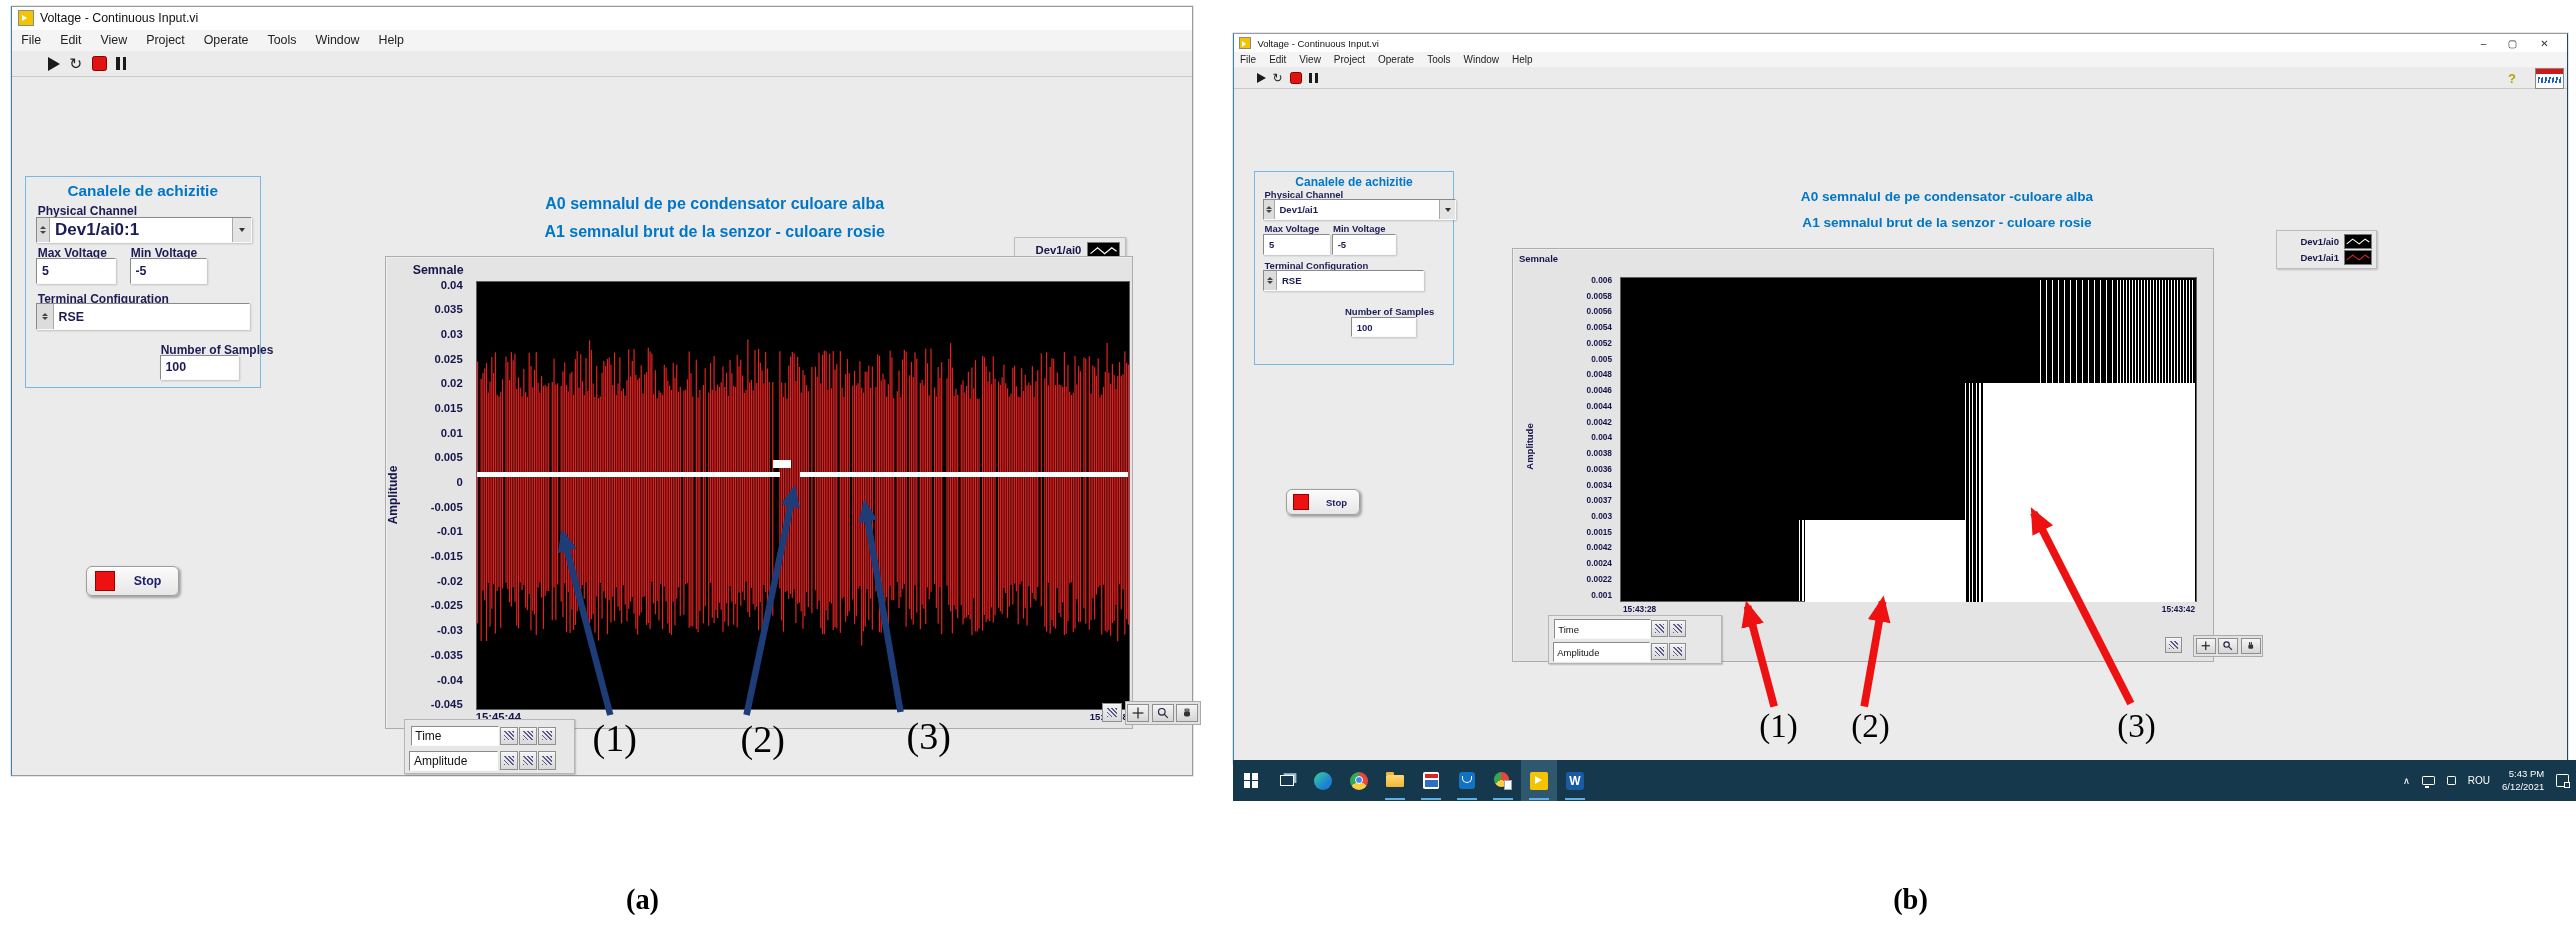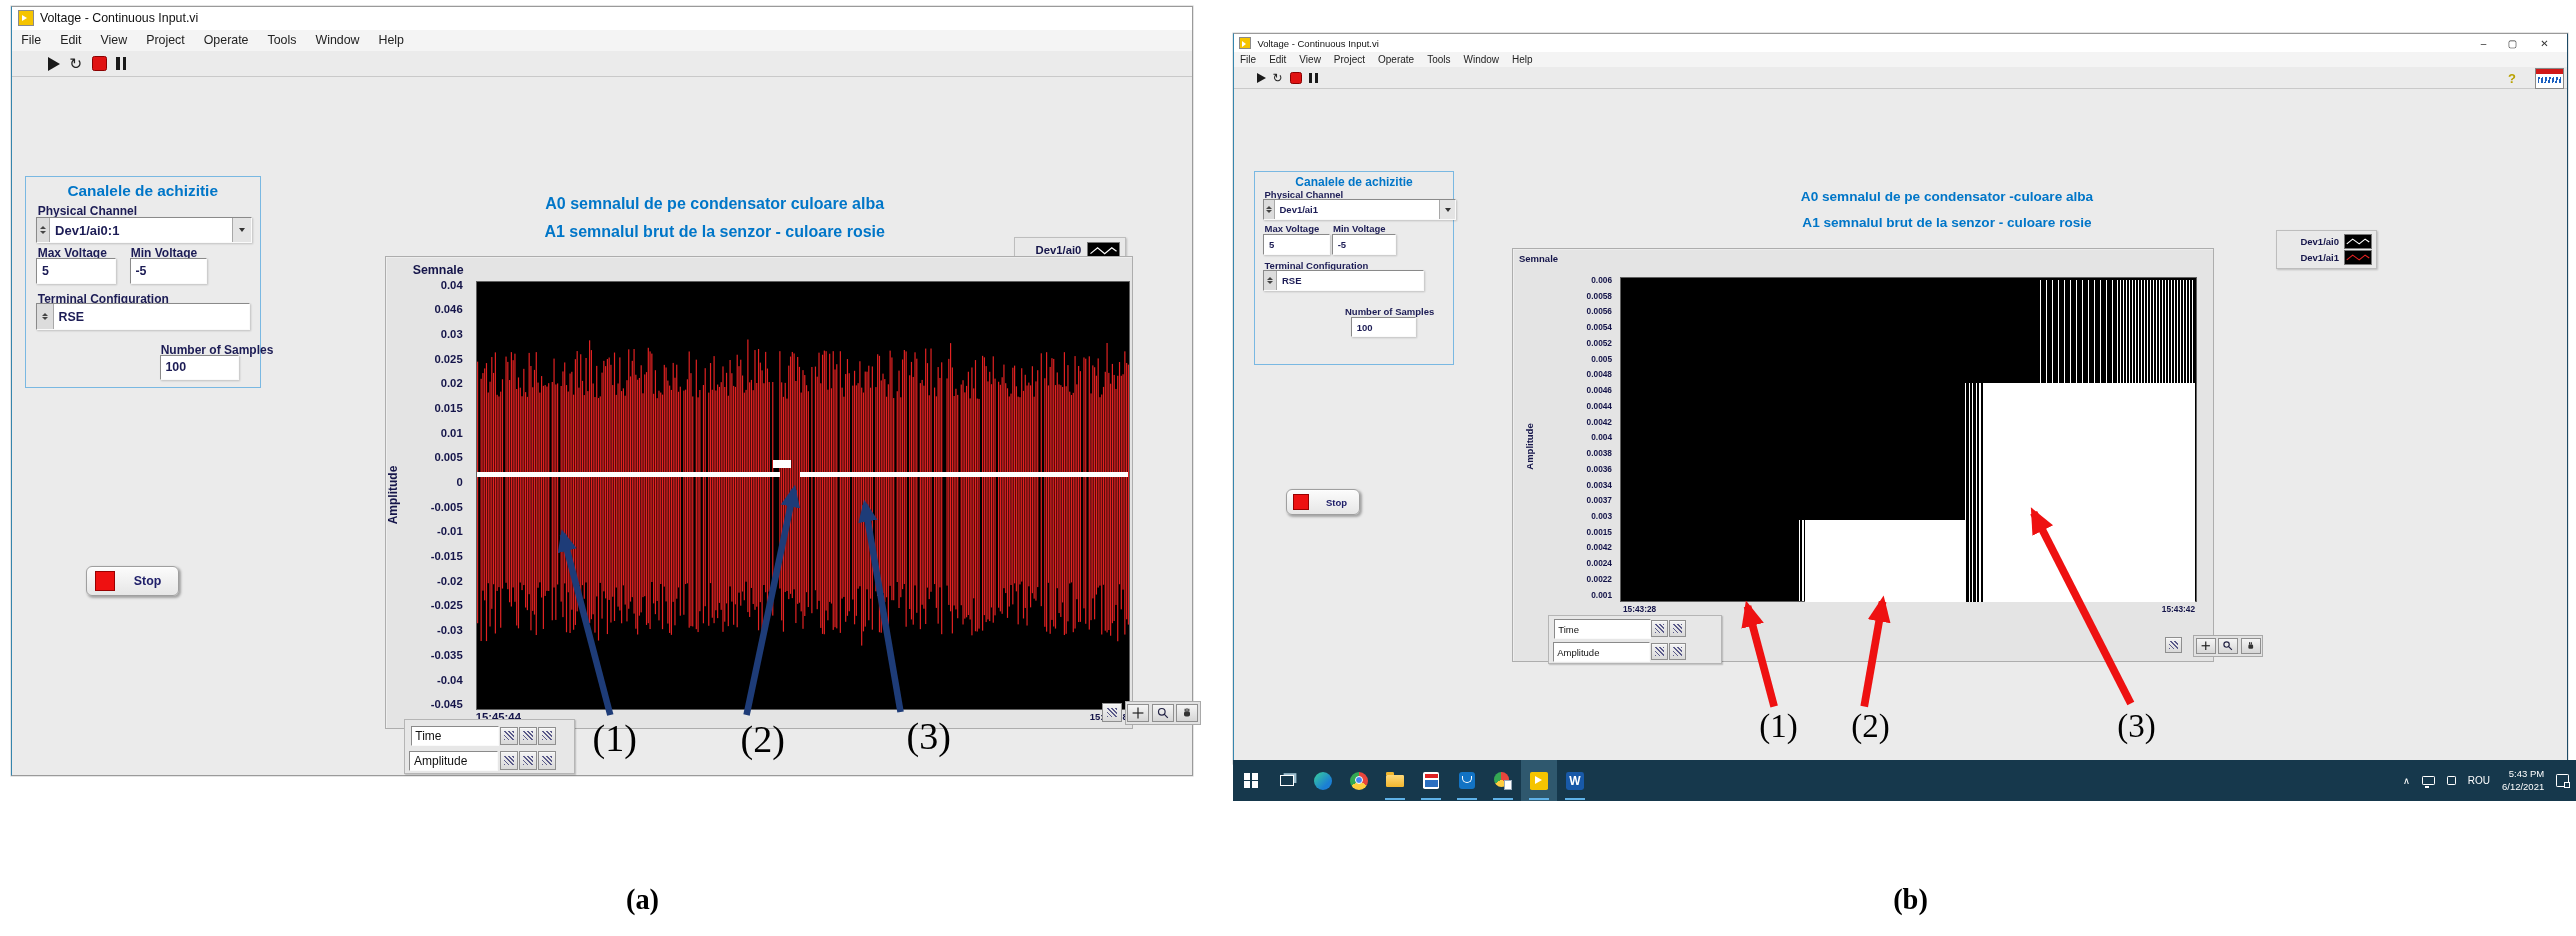--- a/index.html
+++ b/index.html
@@ -153,21 +153,21 @@
     </div>
 
     <div class="groupbox" style="left:13px;top:169px;width:234px;height:210px">
       <div class="gb-title" style="top:4.7px;font-size:15.4px">Canalele de achizitie</div>
       <div class="lv-label" style="left:12px;top:27px;font-size:12px">Physical Channel</div>
       <div class="lv-field" style="left:10.7px;top:40px;width:214px;height:24px">
         <span class="spin" style="width:12px">
             <i class="up"></i>
             <i class="dn"></i>
           </span>
-        <span class="lv-val" style="font-size:13px">Dev1/ai0:1</span>
+        <span class="lv-val" style="font-size:17px">Dev1/ai0:1</span>
         <span class="dropbtn" style="width:18px">
             <i></i>
           </span>
       </div>
       <div class="lv-label" style="left:12px;top:69px;font-size:12px">Max Voltage</div>
       <div class="lv-field" style="left:10.7px;top:81px;width:78px;height:24px">
         <span class="lv-val" style="font-size:12.4px">5</span>
       </div>
       <div class="lv-label" style="left:105px;top:69px;font-size:12px">Min Voltage</div>
       <div class="lv-field" style="left:104px;top:81px;width:75px;height:24px">
@@ -211,21 +211,21 @@
               <polyline points="4,18 16,8 28,18 40,8 48,14" fill="none" stroke="#e32222" stroke-width="2"></polyline>
             </svg>
         </span>
       </div>
     </div>
 
     <div class="chart-frame" style="left:373px;top:249px;width:746px;height:471px">
       <div class="chart-name" style="left:27px;top:6px;font-size:12.4px">Semnale</div>
       <div class="yticks" style="left:24px;top:22.5px;width:53px;height:431px;font-size:11.3px">
           <div class="ytick">0.04</div>
-          <div class="ytick">0.046</div>
+          <div class="ytick">0.035</div>
           <div class="ytick">0.03</div>
           <div class="ytick">0.025</div>
           <div class="ytick">0.02</div>
           <div class="ytick">0.015</div>
           <div class="ytick">0.01</div>
           <div class="ytick">0.005</div>
           <div class="ytick">0</div>
           <div class="ytick">-0.005</div>
           <div class="ytick">-0.01</div>
           <div class="ytick">-0.015</div>

